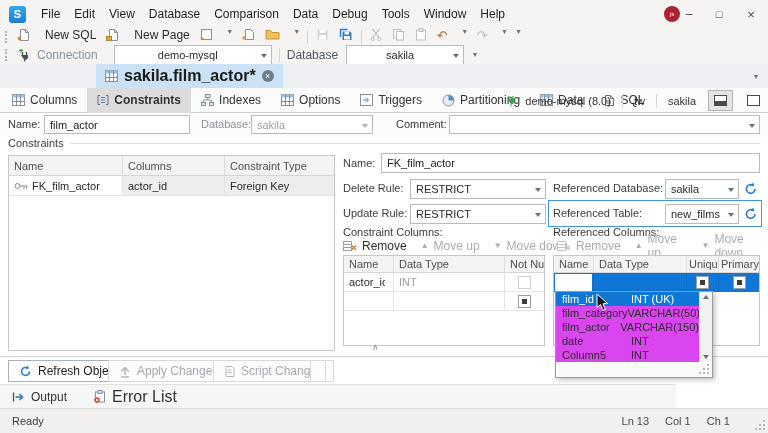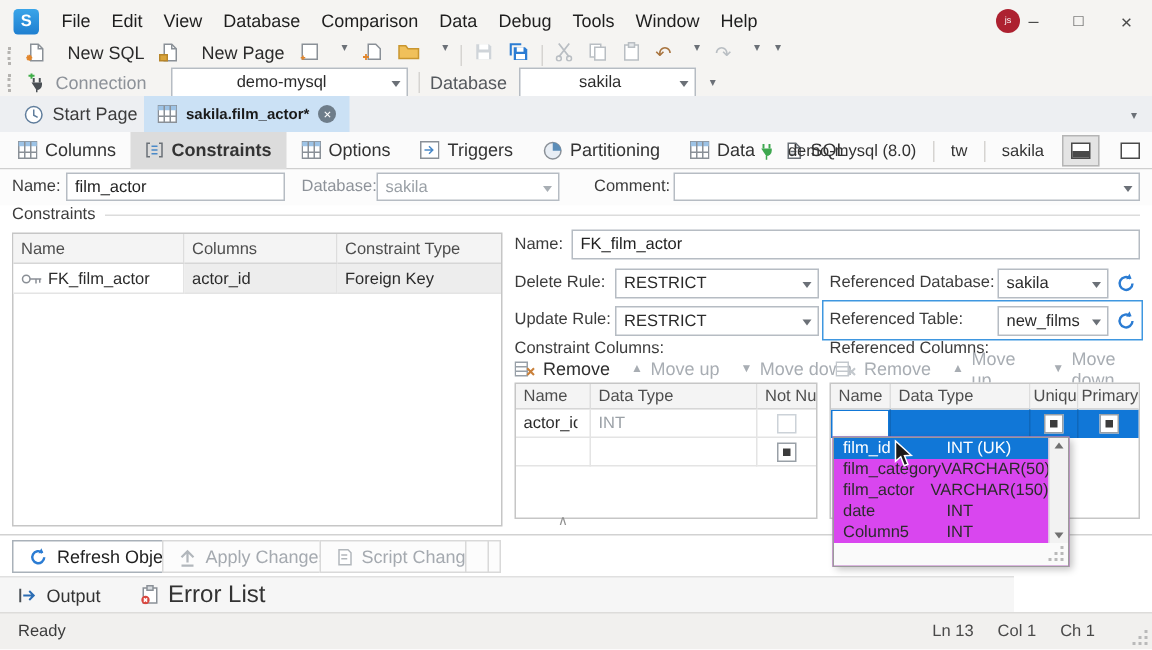--- a/index.html
+++ b/index.html
@@ -160,54 +160,56 @@
   <span class="sep" style="margin:0 7px"></span>
   <span class="lbl" style="margin-right:8px;font-size:12px;color:#55595e">Database</span>
   <div class="combo" style="position:relative;width:118px;justify-content:center">
     <span>sakila</span>
       <span class="ca"></span>
   </div>
   <span class="chev" style="margin-left:9px">▾</span>
 </div>
 
 <div class="abs" style="left:0;top:64px;width:768px;height:24px;background:#edeff2">
-  <div class="abs flex" style="left:6px;top:0;height:24px;padding:0 10px;gap:6px">
-    <svg width="13" height="13">
-        <circle cx="6.5" cy="6.5" r="5.5" fill="#fff" stroke="#5f7d9c"></circle>
-        <path d="M6.5 3 v3.8 l2.6 1.4" stroke="#5f7d9c" fill="none"></path>
-      </svg>
-    <span style="font-size:12px;color:#3c3c3c">Start Page</span>
-  </div>
   <div class="abs flex" style="left:96px;top:0;height:24px;padding:0 9px;gap:6px;background:#cbe1f5">
     <svg width="13" height="12">
         <rect x="0.5" y="0.5" width="12" height="11" fill="#fff" stroke="#8a9097"></rect>
         <rect x="0.5" y="0.5" width="12" height="3" fill="#9dc3e6"></rect>
         <path d="M4.5 0.5 v11 M8.5 0.5 v11 M0.5 7.5 h12" stroke="#8a9097"></path>
       </svg>
-    <span style="font-size:10px;font-weight:bold;color:#1a1a1a">sakila.film_actor*</span>
+    <span style="font-size:16px;font-weight:bold;color:#1a1a1a">sakila.film_actor*</span>
     <span class="flex" style="width:12px;height:12px;border-radius:50%;background:#6e7d8a;color:#fff;font-size:9px;justify-content:center;line-height:1">×</span>
   </div>
   <span class="abs chev" style="right:10px;top:9px">▾</span>
 </div>
 
 <div class="abs flex" style="left:0;top:88px;width:768px;height:25px;background:#fbfbfb;border-bottom:1px solid #cfcfcf">
   <div class="subtab" style="margin-left:2px">
     <svg width="13" height="12">
         <rect x="0.5" y="0.5" width="12" height="11" fill="#fff" stroke="#8a9097"></rect>
         <rect x="0.5" y="0.5" width="12" height="3" fill="#9dc3e6"></rect>
         <path d="M4.5 0.5 v11 M8.5 0.5 v11 M0.5 7.5 h12" stroke="#8a9097"></path>
       </svg>
     <span>Columns</span>
   </div>
   <div class="subtab sel">
     <svg width="12" height="12">
         <path d="M3 1.5 h-2 v9 h2 M9 1.5 h2 v9 h-2" fill="none" stroke="#6a7077"></path>
         <path d="M4 3.5 h4 M4 6 h4 M4 8.5 h4" stroke="#4a89c8"></path>
       </svg>
     <span>Constraints</span>
+  </div>
+  <div class="subtab">
+    <svg width="13" height="12">
+        <rect x="4.5" y="0.5" width="4.5" height="3" fill="#dbe6f2" stroke="#8a9097"></rect>
+        <rect x="0.5" y="8.5" width="4" height="3" fill="#dbe6f2" stroke="#8a9097"></rect>
+        <rect x="8.5" y="8.5" width="4" height="3" fill="#dbe6f2" stroke="#8a9097"></rect>
+        <path d="M6.7 3.5 v2.5 M2.5 8.5 v-2.5 h8 v2.5" stroke="#8a9097" fill="none"></path>
+      </svg>
+    <span>Indexes</span>
   </div>
   <div class="subtab">
     <svg width="13" height="12">
         <rect x="0.5" y="0.5" width="12" height="11" fill="#fff" stroke="#8a9097"></rect>
         <rect x="0.5" y="0.5" width="12" height="3" fill="#9dc3e6"></rect>
         <path d="M4.5 0.5 v11 M8.5 0.5 v11 M0.5 7.5 h12" stroke="#8a9097"></path>
       </svg>
     <span>Options</span>
   </div>
   <div class="subtab">

